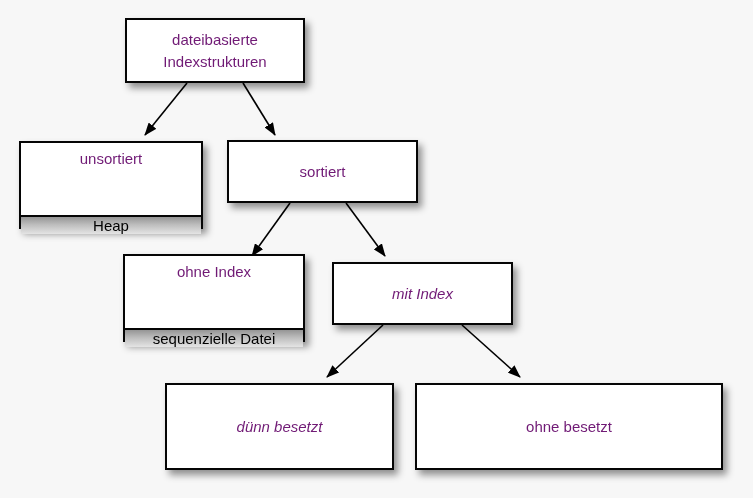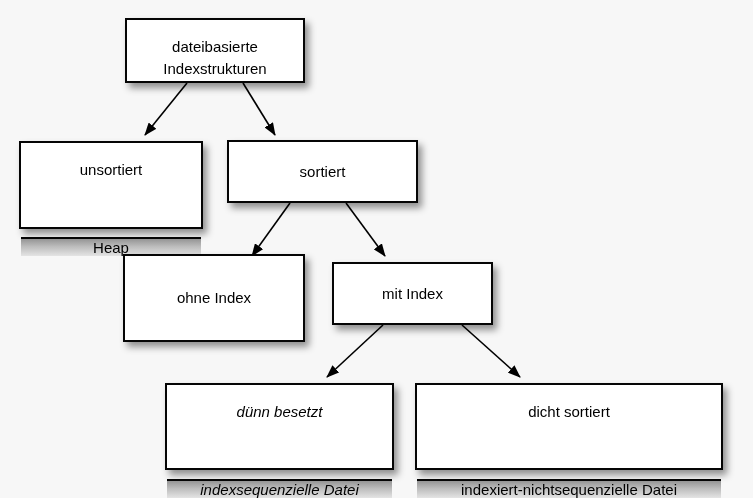--- a/index.html
+++ b/index.html
@@ -31,43 +31,43 @@
     flex-direction: column;
   }
   .node .title {
     flex: 1;
     display: flex;
     align-items: center;
     justify-content: center;
     text-align: center;
     font-size: 15px;
     line-height: 1.45;
-    color: #000000;
-    padding: 16px 8px;
+    color: #701a75;
+    padding: 5px 8px;
   }
   .node .sub {
     height: 37px;
     box-sizing: border-box;
     border-top: 2px solid #050505;
     background: linear-gradient(to bottom, #959595 0%, #bdbdbd 45%, #e4e4e4 100%);
     display: flex;
     align-items: center;
     justify-content: center;
     text-align: left;
     font-size: 15px;
     color: #000;
     white-space: nowrap;
     margin-top: 40px;
   }
   
   .n-root      { left: 125px; top: 18px;  width: 180px; height: 65px; }
   .n-unsort    { left: 19px;  top: 141px; width: 184px; height: 88px; }
   .n-sort      { left: 227px; top: 140px; width: 191px; height: 63px; }
   .n-ohne      { left: 123px; top: 254px; width: 182px; height: 88px; }
-  .n-mit       { left: 332px; top: 262px; width: 161px; height: 63px; }
+  .n-mit       { left: 332px; top: 262px; width: 181px; height: 63px; font-style: italic; }
   .n-duenn     { left: 165px; top: 383px; width: 229px; height: 87px; font-style: italic; }
   .n-dicht     { left: 415px; top: 383px; width: 308px; height: 87px; }
 </style>
 </head>
 <body>
 
 <div class="stage">
 
   <svg class="edges" viewBox="0 0 753 498" xmlns="http://www.w3.org/2000/svg">
     <defs>
@@ -91,29 +91,28 @@
     <div class="title">unsortiert</div>
     <div class="sub">Heap</div>
   </div>
 
   <div class="node n-sort">
     <div class="title">sortiert</div>
   </div>
 
   <div class="node n-ohne">
     <div class="title">ohne Index</div>
+    <div class="sub">sequenzielle Datei</div>
   </div>
 
   <div class="node n-mit">
     <div class="title">mit Index</div>
   </div>
 
   <div class="node n-duenn">
     <div class="title">dünn besetzt</div>
-    <div class="sub">indexsequenzielle Datei</div>
   </div>
 
   <div class="node n-dicht">
-    <div class="title">dicht sortiert</div>
-    <div class="sub">indexiert-nichtsequenzielle Datei</div>
+    <div class="title">ohne besetzt</div>
   </div>
 
 </div>
 
 </body></html>

